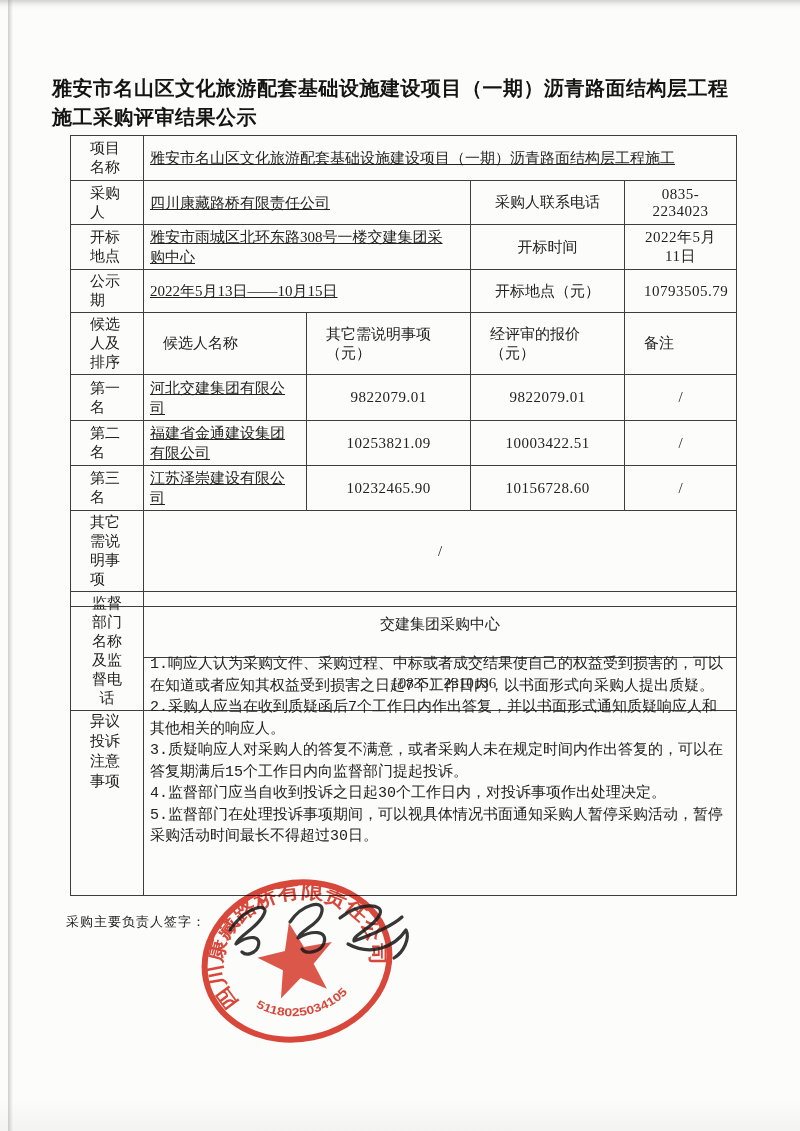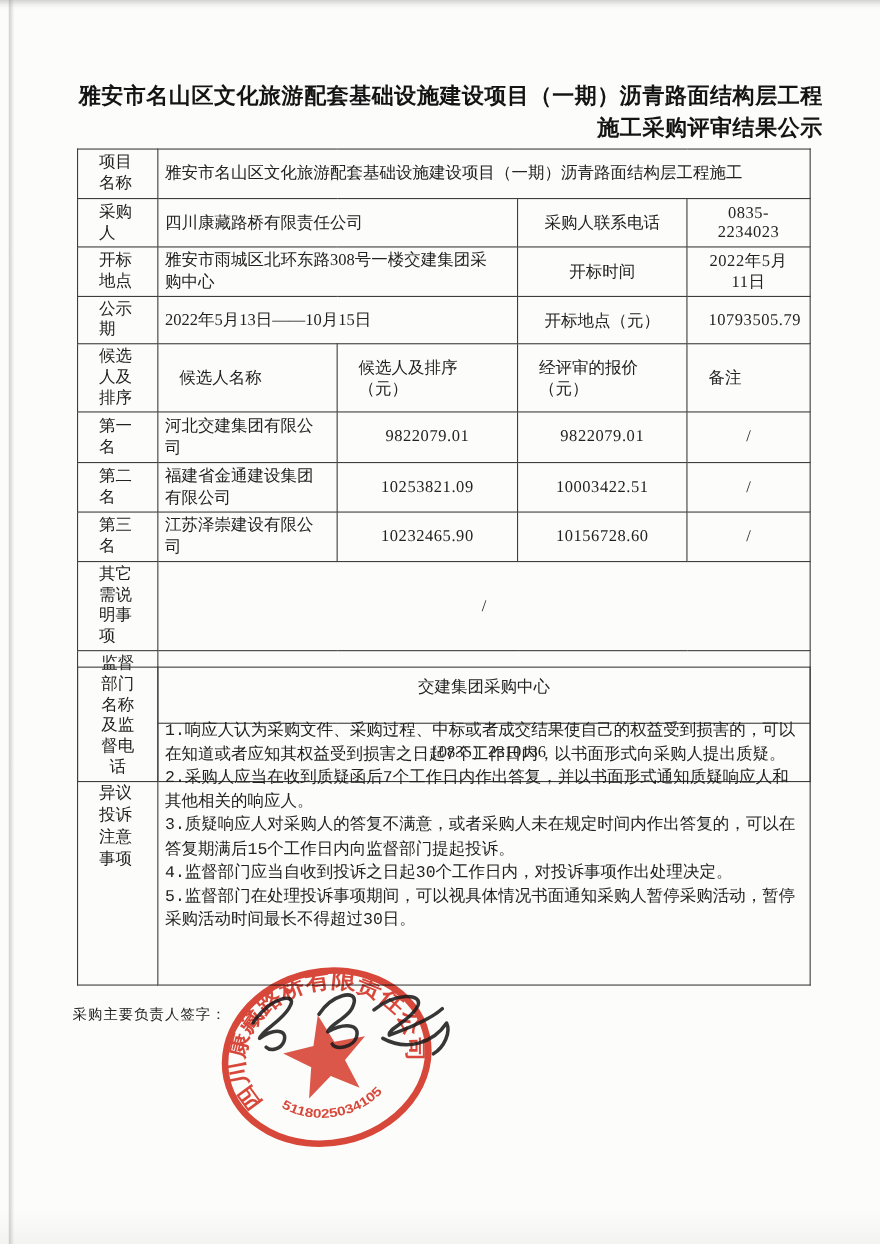--- a/index.html
+++ b/index.html
@@ -20,21 +20,21 @@
     background:linear-gradient(180deg,#b9b9b6,#e8e8e5 60%,rgba(255,255,255,0));
     opacity:.55;
   }
   .scan-edge-left{
     position:absolute;left:8px;top:0;width:5px;height:1131px;
     background:linear-gradient(90deg,rgba(150,150,148,.45),rgba(255,255,255,0));
   }
   .title{
     position:absolute;left:52px;top:74px;width:696px;
     margin:0;
-    text-align:right;
+    text-align:left;
     font-family:Liberation Serif, serif;
     font-size:20px;font-weight:bold;
     line-height:29px;letter-spacing:.5px;
     color:#141414;
   }
   table{
     position:absolute;left:70px;width:666px;
     border-collapse:collapse;table-layout:fixed;
     font-size:15px;color:#222;
   }
@@ -42,21 +42,21 @@
   #tbl-objection{top:606px;height:290px;}
   td,th{
     border:1.6px solid #3e3e3e;
     padding:2px 19px;
     font-weight:normal;
     vertical-align:middle;
     overflow:hidden;
   }
   .lab{text-align:left;line-height:19px;}
   .lab-c{text-align:center;line-height:19px;}
-  .v-left{text-align:left;padding-left:6px;line-height:20px;}
+  .v-left{text-align:left;padding-left:6px;line-height:20px;text-decoration:underline;}
   .v-center{text-align:center;}
   .num{text-align:center;letter-spacing:.5px;margin-top:34px;}
   .hdr{text-align:left;}
   .obj-label{text-align:left;line-height:20px;}
   .obj-body{vertical-align:middle;padding:10px 8px 10px 6px;font-family:Liberation Mono, monospace;}
   .obj-item{margin:0;line-height:21.5px;text-align:left;}
   .sign-label{
     position:absolute;left:66px;top:913px;
     font-size:13px;letter-spacing:1px;color:#222;text-align:right;
   }
@@ -112,21 +112,21 @@
     </tr>
     <tr style="height:33px">
       <td class="lab">公示期</td>
       <td class="v-left" colspan="2">2022年5月13日——10月15日</td>
       <td class="v-center">开标地点（元）</td>
       <td class="num">10793505.79</td>
     </tr>
     <tr style="height:49px">
       <td class="lab">候选人及排序</td>
       <td class="hdr">候选人名称</td>
-      <td class="hdr">候选人及排序（元）</td>
+      <td class="hdr">其它需说明事项（元）</td>
       <td class="hdr">经评审的报价（元）</td>
       <td class="hdr">备注</td>
     </tr>
     <tr style="height:46px">
       <td class="lab">第一名</td>
       <td class="v-left">河北交建集团有限公司</td>
       <td class="num">9822079.01</td>
       <td class="num">9822079.01</td>
       <td class="v-center">/</td>
     </tr>

